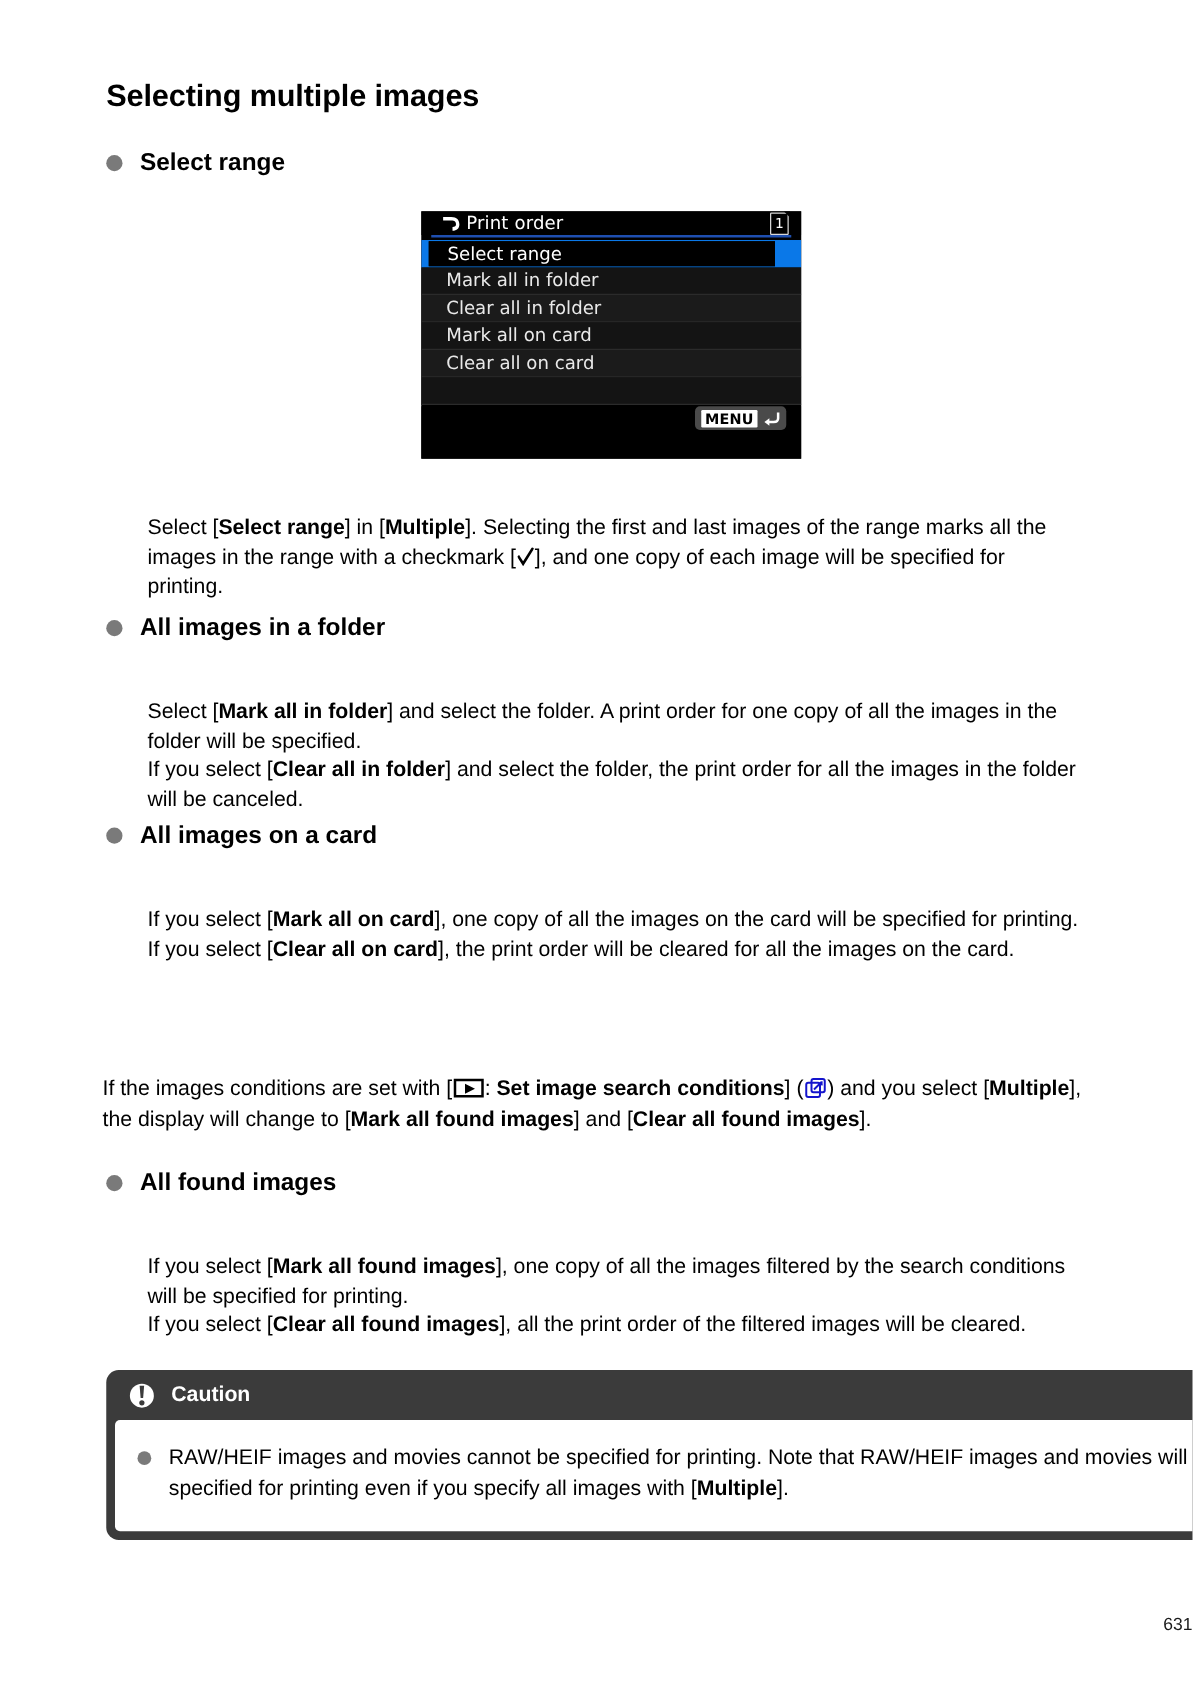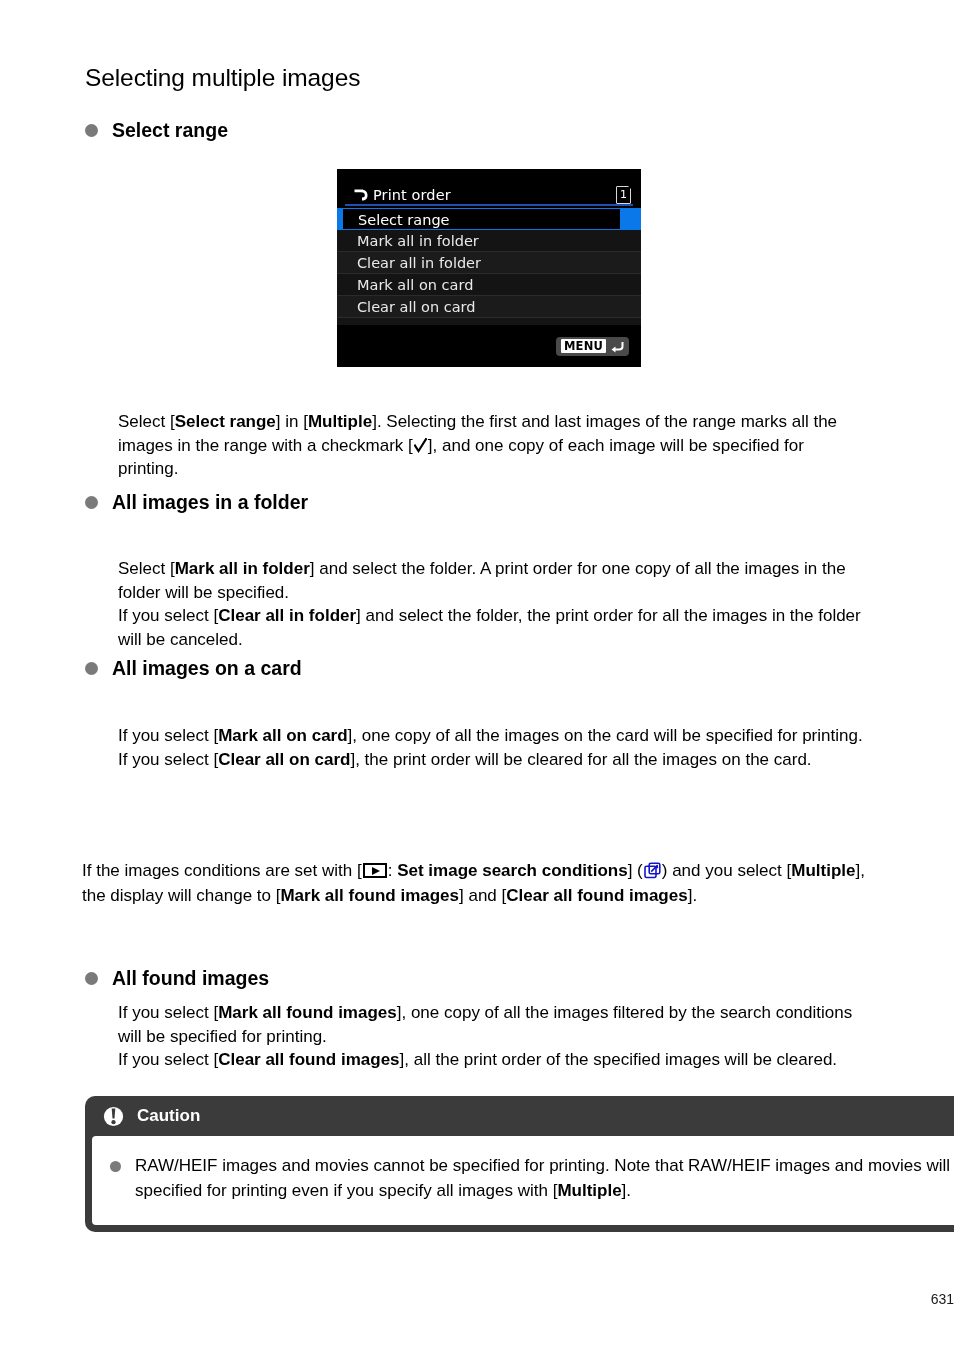--- a/index.html
+++ b/index.html
@@ -20,21 +20,21 @@
     position: relative;
     width: 954px;
     height: 1345px;
     box-sizing: border-box;
     padding: 0;
   }
 
   
   h1.page-title {
     font-size: 24.5px;
-    font-weight: normal;
+    font-weight: bold;
     margin: 0;
     position: absolute;
     left: 85px;
     top: 64px;
     letter-spacing: -0.1px;
   }
 
   .section-head {
     position: absolute;
     display: flex;
@@ -119,21 +119,21 @@
     background: #000000;
     font-family: "DejaVu Sans", sans-serif;
     overflow: hidden;
   }
   .cs-titlebar {
     position: relative;
     height: 19px;
     background: #000;
     display: flex;
     align-items: center;
-    padding: 16px 10px 0 16px;
+    padding: 0 10px 0 16px;
   }
   .cs-title {
     color: #ffffff;
     font-size: 14.5px;
     letter-spacing: 0.1px;
     display: flex;
     align-items: center;
     gap: 2px;
   }
   .cs-printicon {
@@ -199,21 +199,20 @@
     box-sizing: border-box;
     border: 1px solid #000;
   }
   .cs-row .blank { visibility: hidden; }
   .cs-footer {
     position: absolute;
     left: 0; right: 0; bottom: 0;
     height: 42px;
     background: #000000;
     display: flex;
-    align-items: center;
     justify-content: flex-end;
     padding-right: 12px;
   }
   .cs-menubtn {
     background: #4a4a4a;
     border-radius: 4px;
     height: 19px;
     display: flex;
     align-items: center;
     gap: 4px;
@@ -371,26 +370,26 @@
 
   <p class="body-text" style="top:707px;"><span>If you select [</span><b>Mark all on card</b><span>], one copy of all the images on the card will be specified for printing.</span><br><span>If you select [</span><b>Clear all on card</b><span>], the print order will be cleared for all the images on the card.</span></p>
 
   <p class="body-text full" style="top:841px;line-height:25px;"><span>If the images conditions are set with [</span><span class="icon-play"></span><span>: </span><b>Set image search conditions</b><span>] (</span><span class="icon-link"><svg width="17" height="17" viewBox="0 0 17 17">
           <rect x="1" y="4.2" width="11" height="11.3" rx="1.6" fill="none" stroke="#1414cc" stroke-width="1.6"></rect>
           <rect x="5.2" y="1.2" width="10.6" height="10.6" rx="1.6" fill="none" stroke="#1414cc" stroke-width="1.6"></rect>
           <path d="M7.2 9.6 L13.4 3.4" stroke="#1414cc" stroke-width="1.6"></path>
           <path d="M13.9 2.6 L14.2 6.3 L10.5 6.0 Z" fill="#1414cc"></path>
         </svg></span><span>) and you select [</span><b>Multiple</b><span>], the display will change to [</span><b>Mark all found images</b><span>] and [</span><b>Clear all found images</b><span>].</span></p>
 
-  <div class="section-head" style="top:935px;margin-top:32px;">
+  <div class="section-head" style="top:935px;">
     <span class="bullet"></span>
     <span class="htext">All found images</span>
   </div>
 
-  <p class="body-text" style="top:984px;"><span>If you select [</span><b>Mark all found images</b><span>], one copy of all the images filtered by the search conditions will be specified for printing.</span><br><span>If you select [</span><b>Clear all found images</b><span>], all the print order of the specified images will be cleared.</span></p>
+  <p class="body-text" style="top:984px;"><span>If you select [</span><b>Mark all found images</b><span>], one copy of all the images filtered by the search conditions will be specified for printing.</span><br><span>If you select [</span><b>Clear all found images</b><span>], all the print order of the filtered images will be cleared.</span></p>
 
   <div class="caution-box">
     <div class="caution-header">
       <span class="caution-icon">
         <svg width="21" height="21" viewBox="0 0 21 21">
           <circle cx="10.5" cy="10.5" r="9.6" fill="#ffffff"></circle>
           <path d="M8.7 2.6 L12.3 2.6 L11.5 12.4 L9.5 12.4 Z" fill="#3b3b3b"></path>
           <circle cx="10.5" cy="16.2" r="2.1" fill="#3b3b3b"></circle>
         </svg>
       </span>

